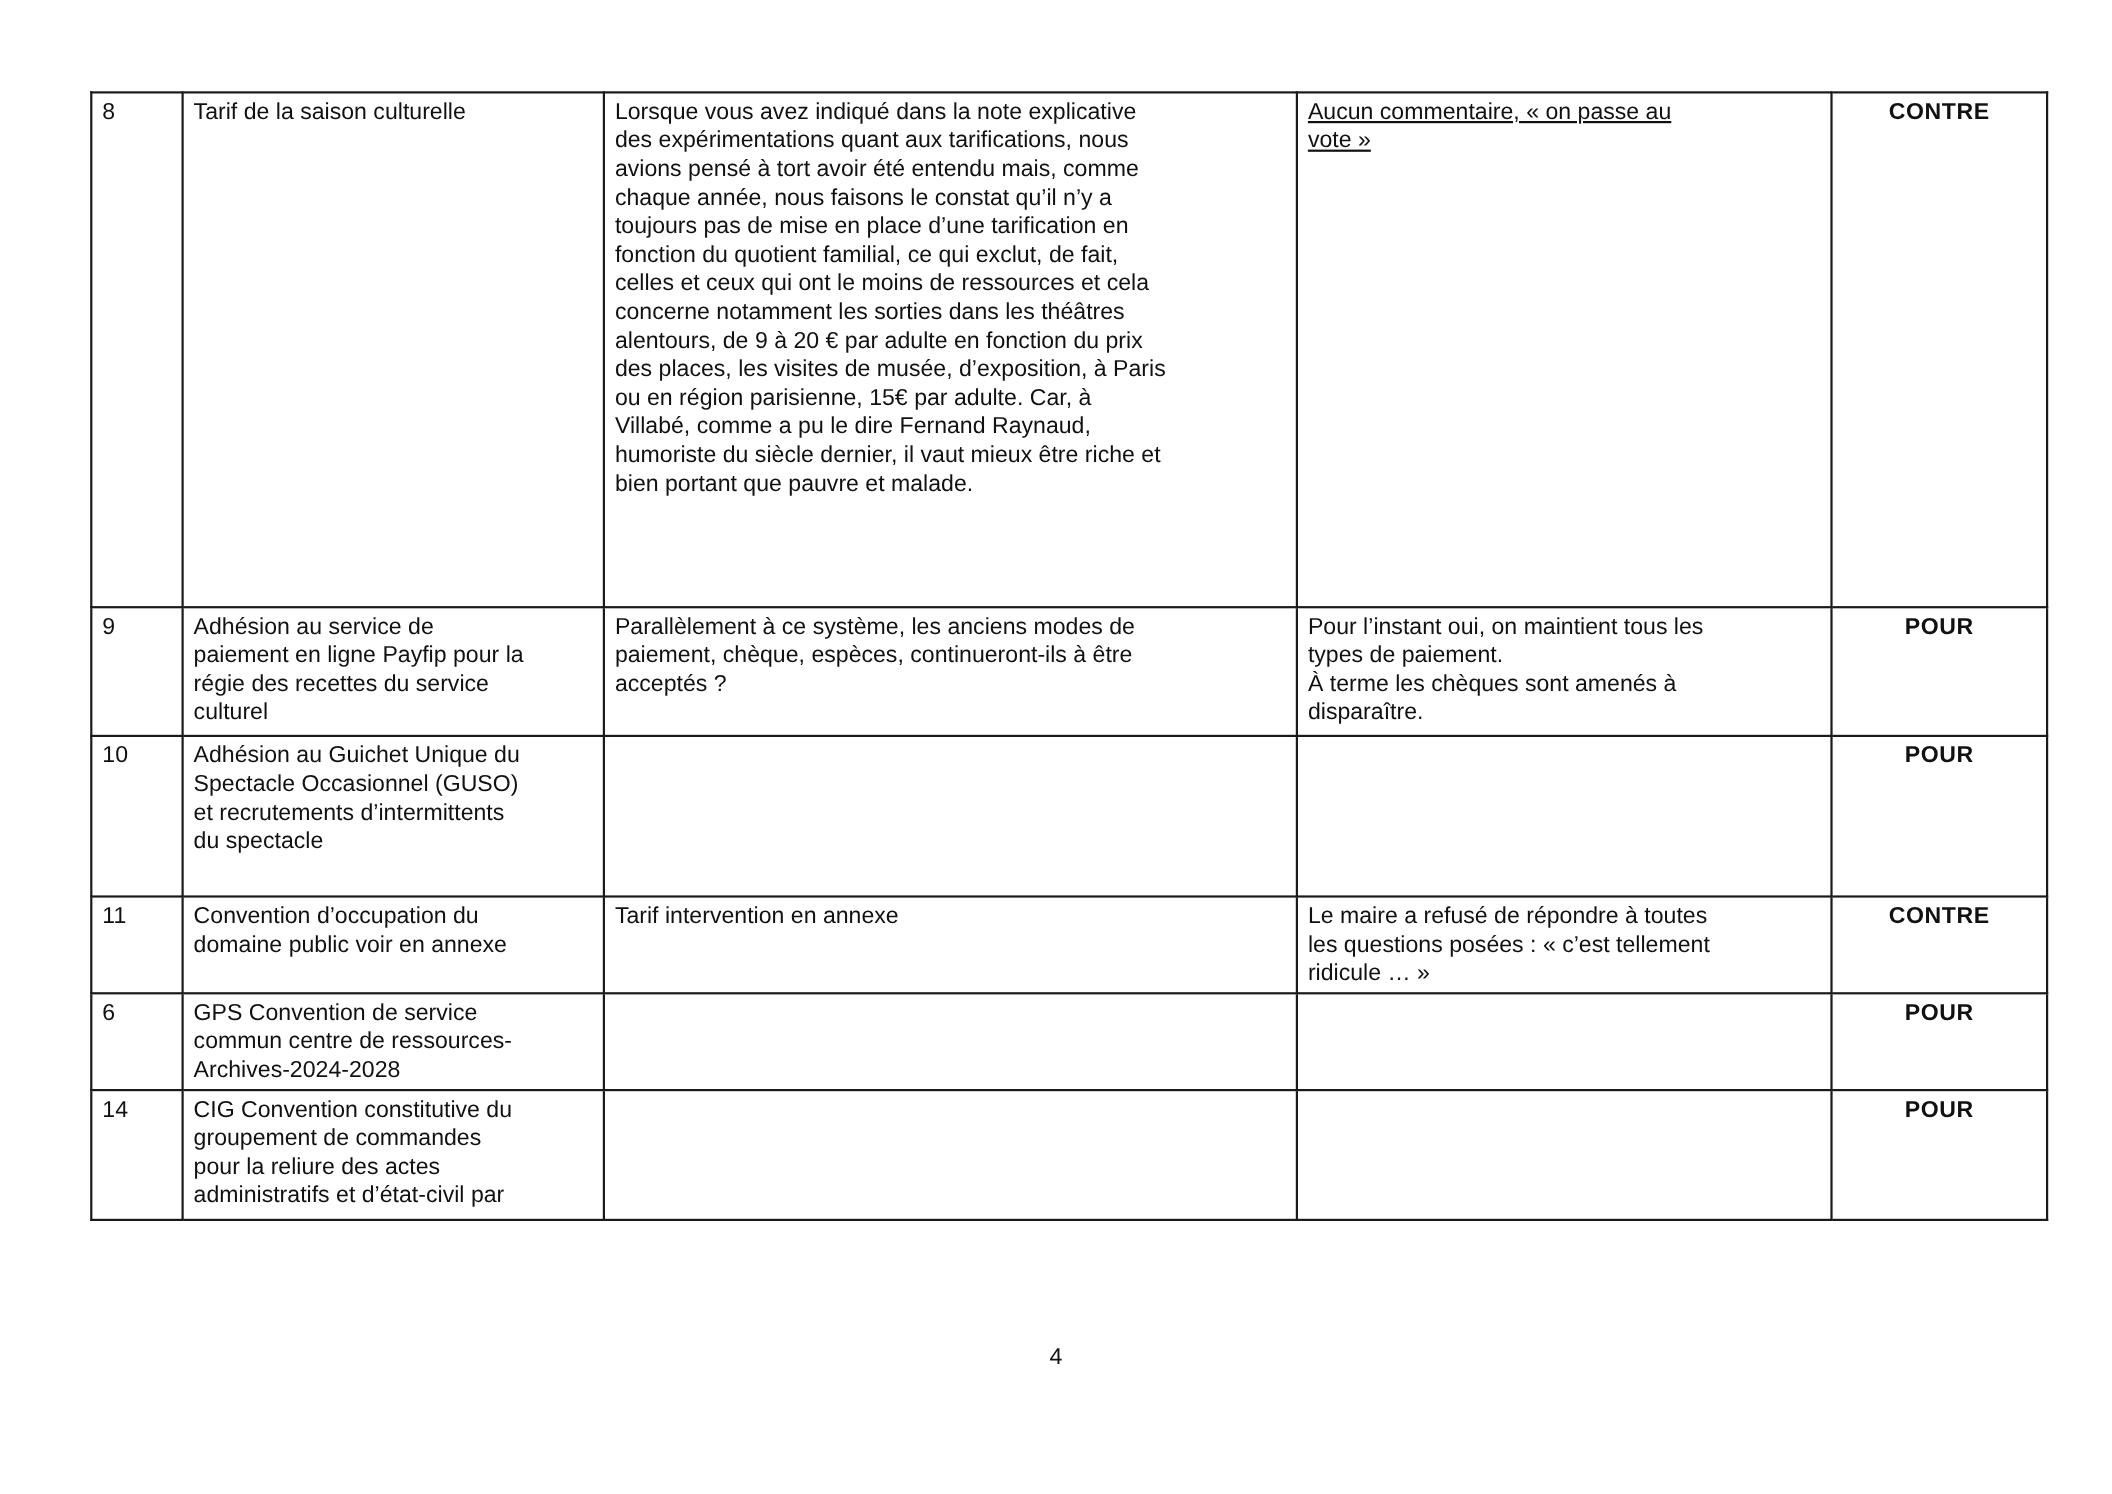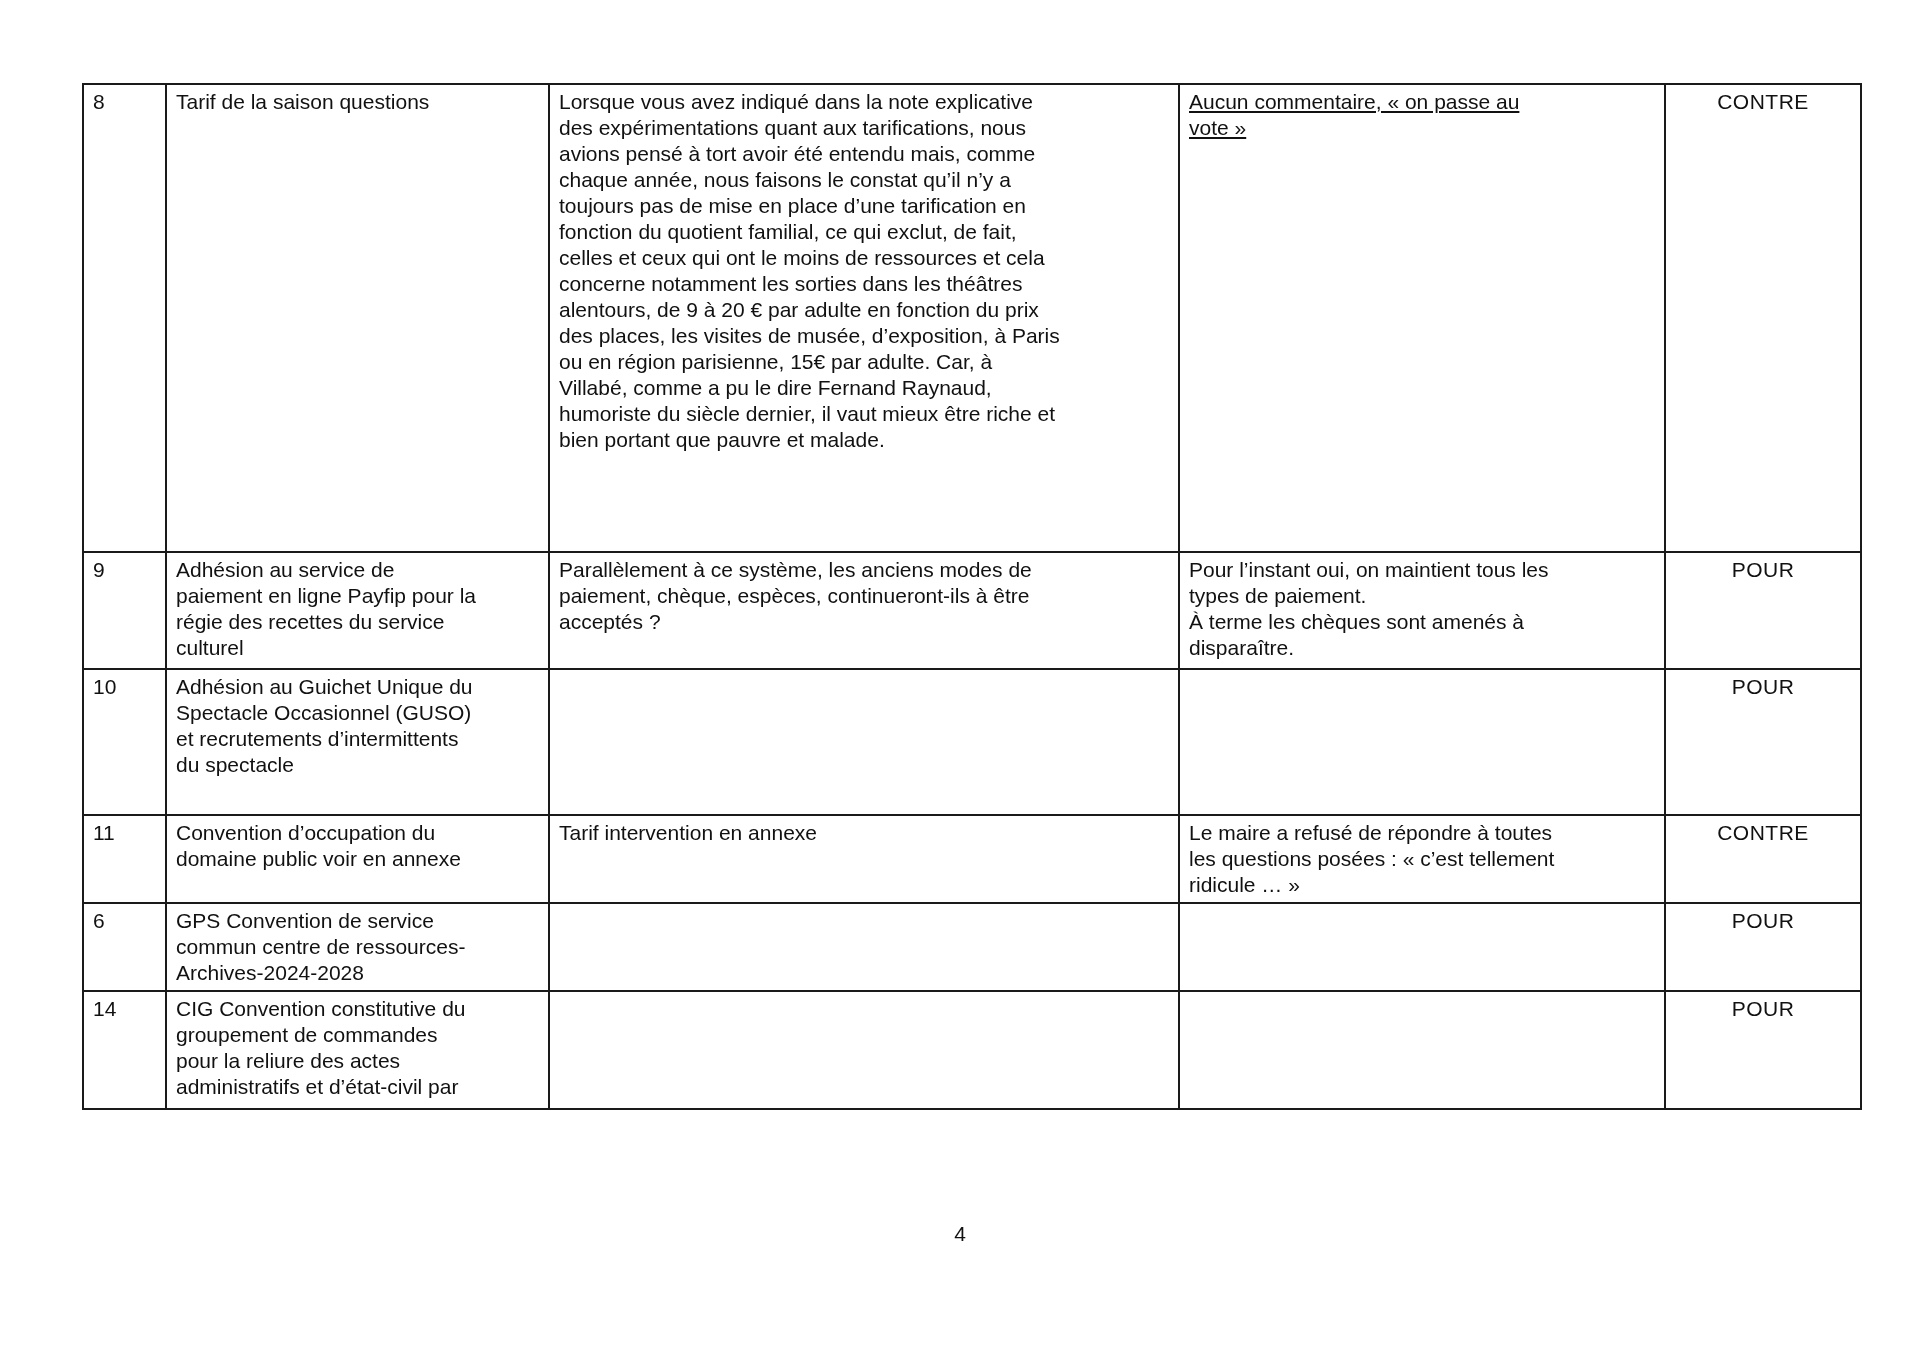--- a/index.html
+++ b/index.html
@@ -41,21 +41,21 @@
   tr.row-10 { height: 146px; }
   tr.row-11 { height: 84px; padding-left: 38px; }
   tr.row-12 { height: 85px; }
   tr.row-13 { height: 88px; }
   tr.row-14 { height: 118px; }
 
   td.num { padding-left: 12px; }
   td.vote {
     text-align: center;
     vertical-align: middle;
-    font-weight: normal;
+    font-weight: bold;
     letter-spacing: 0.5px;
     white-space: normal;
   }
   td.resp-bottom {
     vertical-align: bottom;
     padding-bottom: 38px;
     text-decoration: underline;
   }
 
   .page-number {
@@ -77,21 +77,21 @@
     <colgroup>
       <col class="c-num">
       <col class="c-title">
       <col class="c-q">
       <col class="c-r">
       <col class="c-vote">
     </colgroup>
     <tbody>
       <tr class="row-8">
         <td class="num">8</td>
-        <td>Tarif de la saison questions</td>
+        <td>Tarif de la saison culturelle</td>
         <td>Lorsque vous avez indiqué dans la note explicative
 des expérimentations quant aux tarifications, nous
 avions pensé à tort avoir été entendu mais, comme
 chaque année, nous faisons le constat qu’il n’y a
 toujours pas de mise en place d’une tarification en
 fonction du quotient familial, ce qui exclut, de fait,
 celles et ceux qui ont le moins de ressources et cela
 concerne notamment les sorties dans les théâtres
 alentours, de 9 à 20 € par adulte en fonction du prix
 des places, les visites de musée, d’exposition, à Paris

